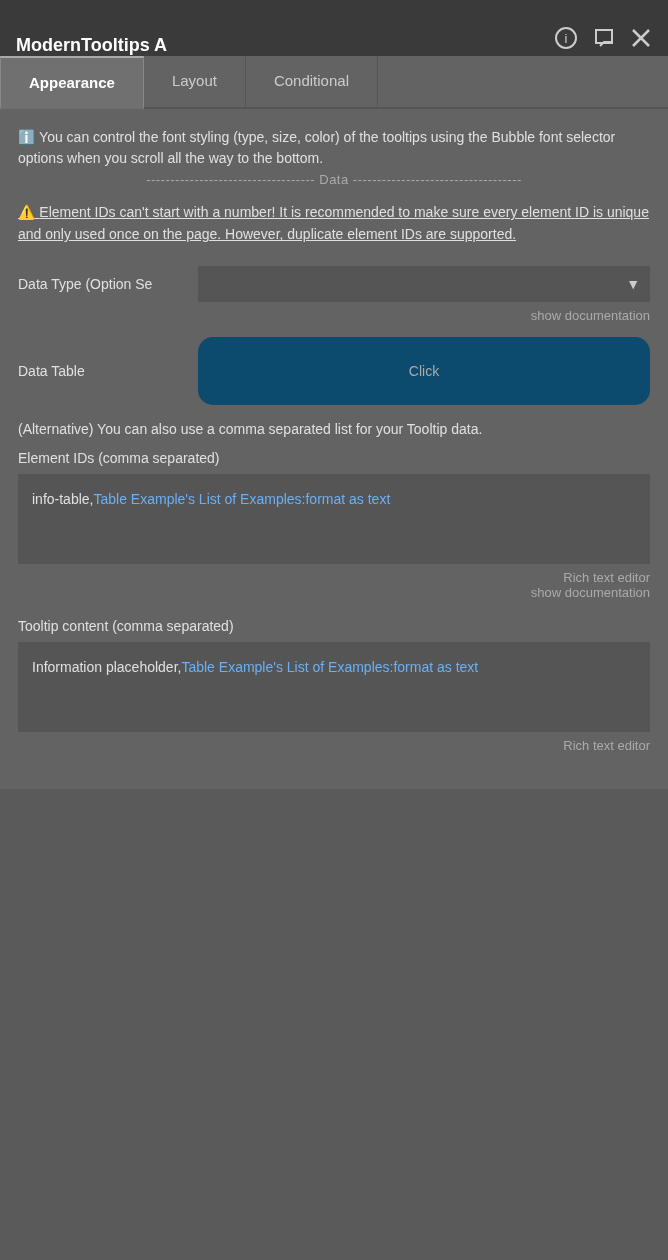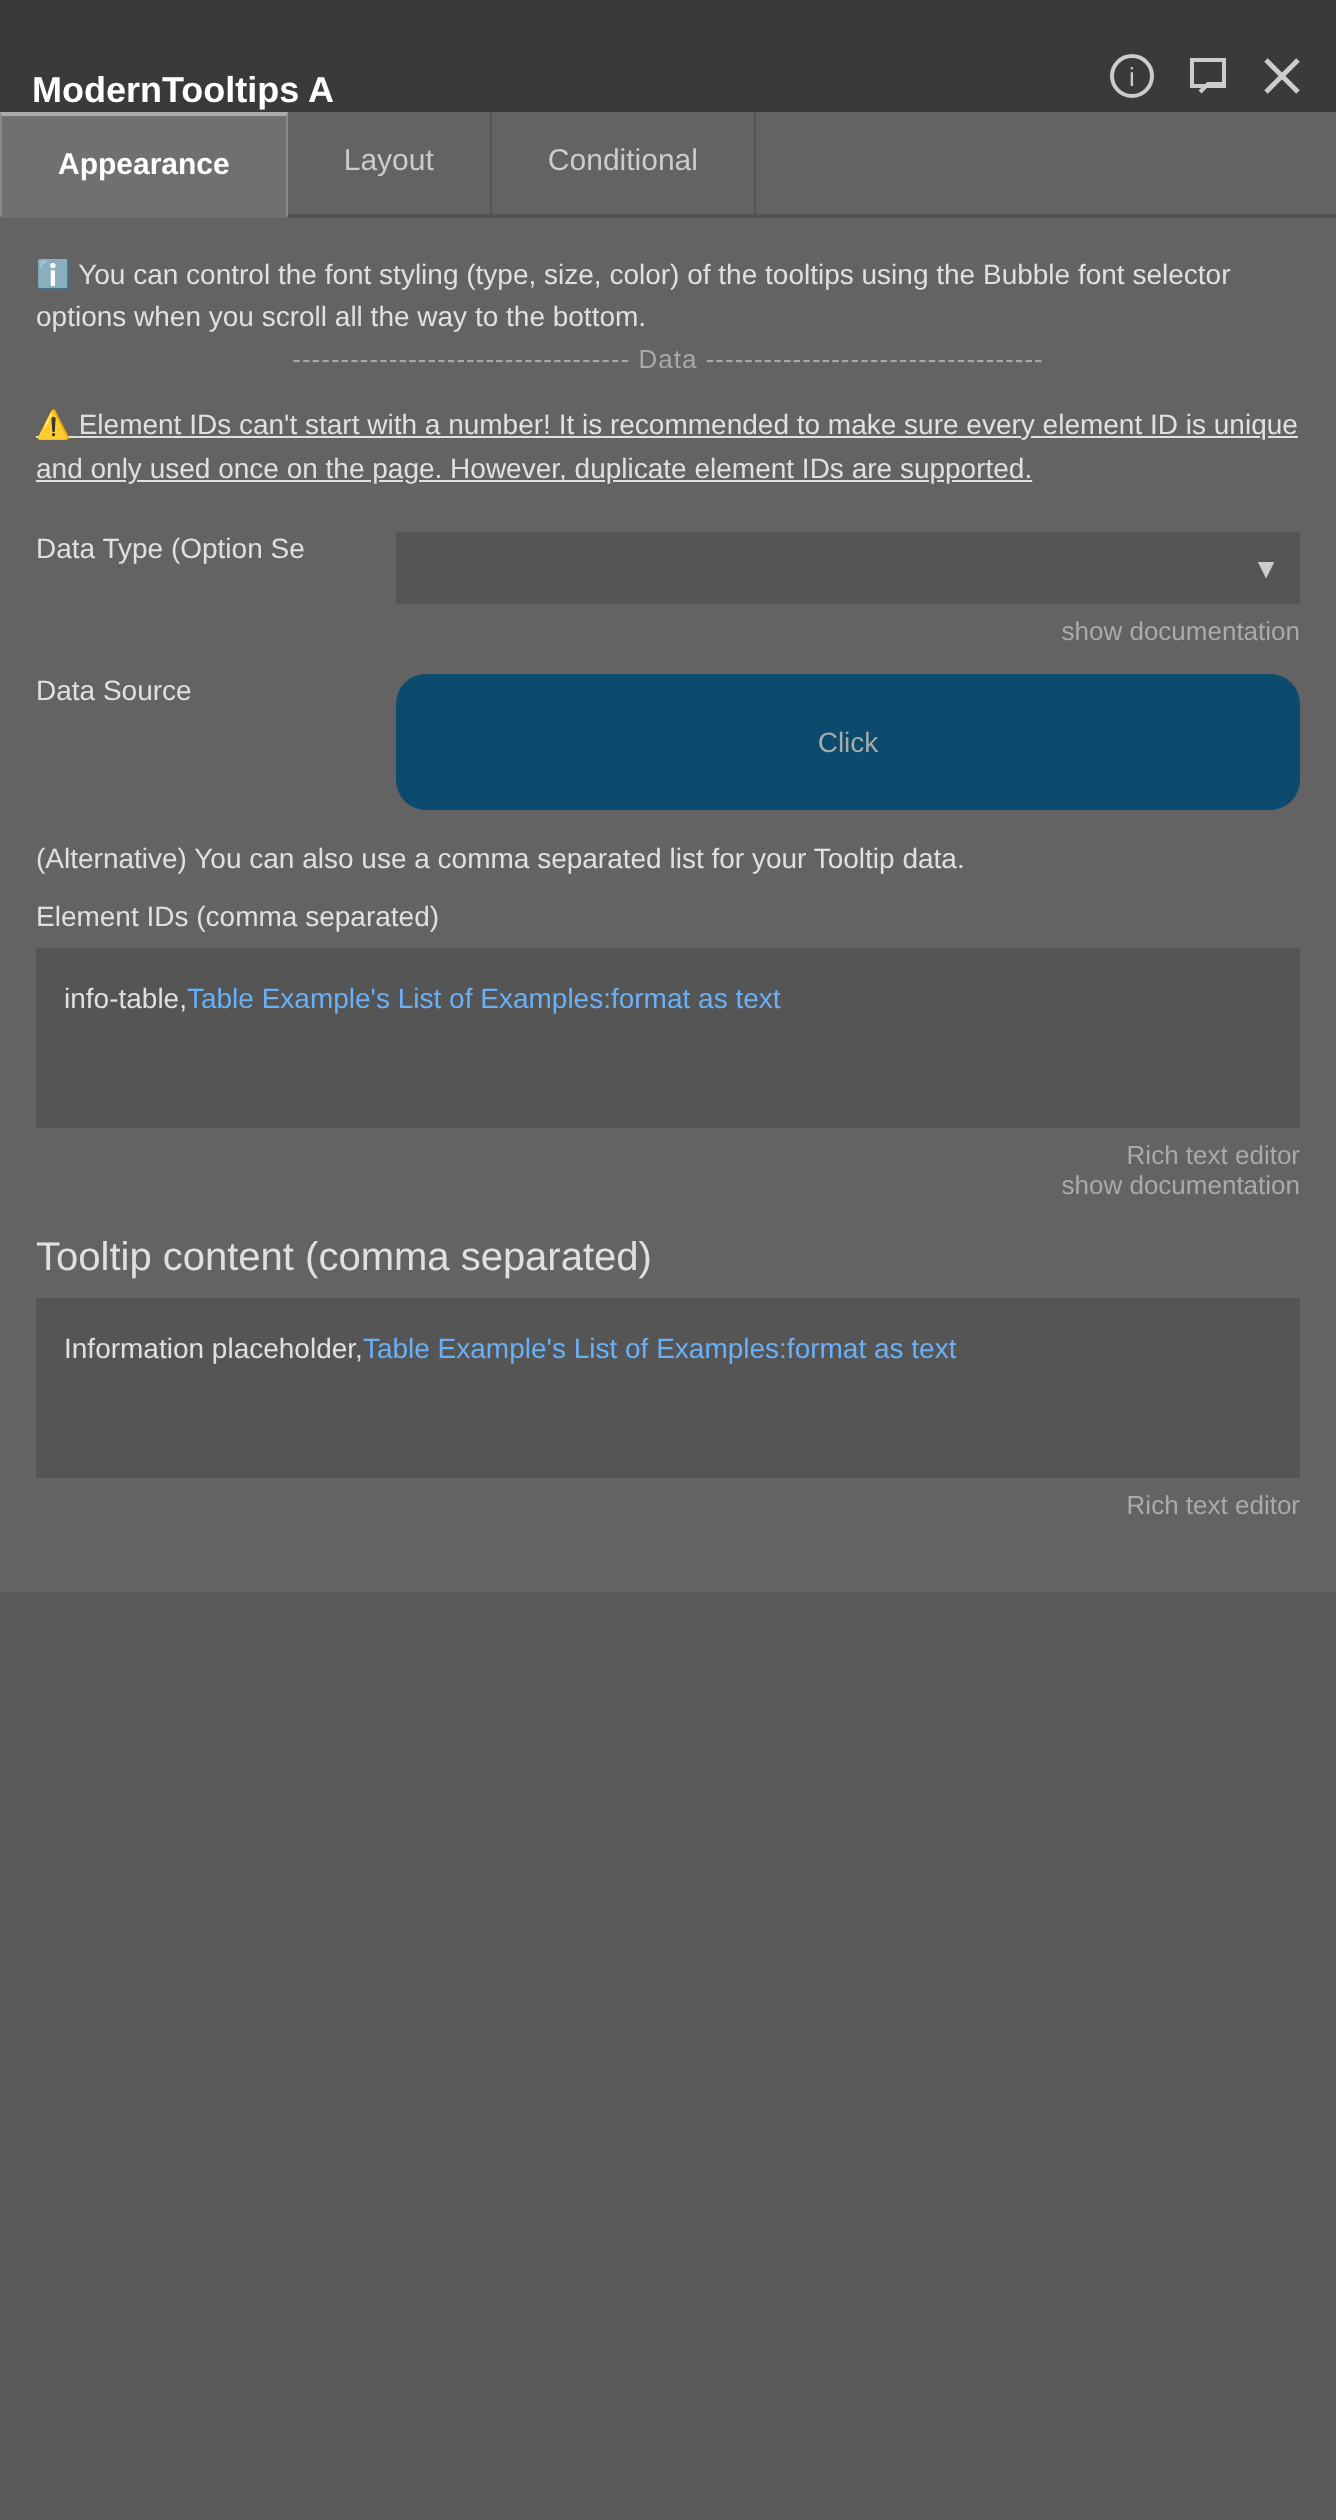--- a/index.html
+++ b/index.html
@@ -90,20 +90,21 @@
       color: #e0e0e0;
       font-size: 14px;
       line-height: 1.6;
       margin-bottom: 20px;
       text-decoration: underline;
     }
 
     
     .form-row {
       display: flex;
+      align-items: center;
       margin-bottom: 6px;
     }
     .form-label {
       color: #e0e0e0;
       font-size: 14px;
       min-width: 180px;
       flex-shrink: 0;
     }
     .form-select-wrapper {
       flex: 1;
@@ -184,21 +185,21 @@
       font-size: 13px;
       margin-bottom: 18px;
     }
     .editor-meta span {
       display: block;
       cursor: pointer;
     }
 
     .tooltip-label {
       color: #e0e0e0;
-      font-size: 20px;
+      font-size: 14px;
       margin-bottom: 8px;
     }
   </style>
 </head>
 <body>
 
 <div class="title-bar">
   <span class="title-bar-title">ModernTooltips A</span>
   <div class="title-bar-icons">
     <span class="title-bar-icon" title="Info">
@@ -248,21 +249,21 @@
       <select>
         <option value=""></option>
       </select>
       <span class="form-select-arrow">▼</span>
     </div>
   </div>
 
   <div class="show-docs">show documentation</div>
 
   <div class="form-row">
-    <span class="form-label">Data Source</span>
+    <span class="form-label">Data Table</span>
     <div class="click-field">Click</div>
   </div>
 
   <div class="alt-note">(Alternative) You can also use a comma separated list for your Tooltip data.</div>
 
   <div class="section-label">Element IDs (comma separated)</div>
   <div class="rich-editor">
     <span>info-table,</span><a class="link" href="#">Table Example's List of Examples:format as text</a>
   </div>
   <div class="editor-meta">

